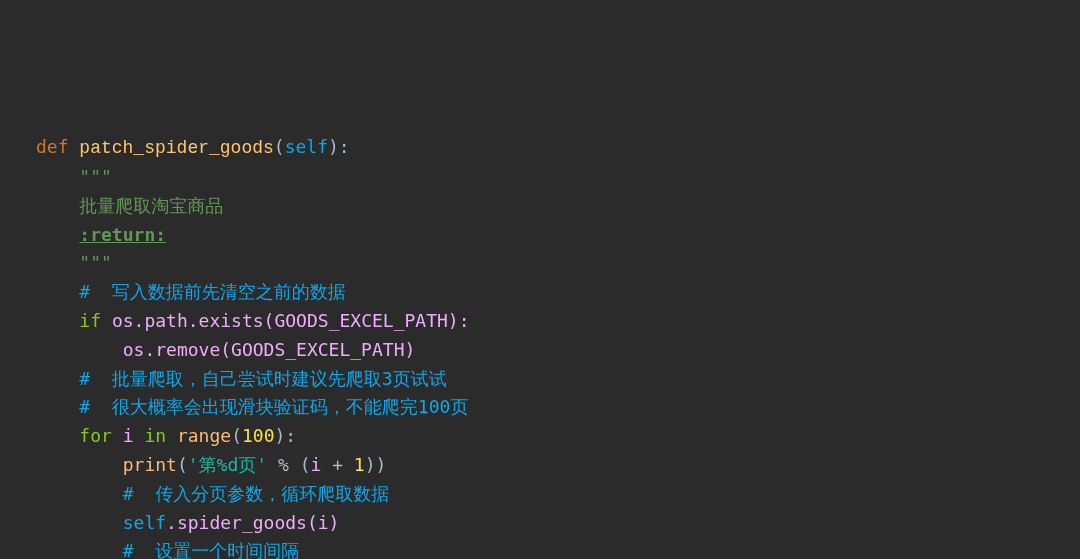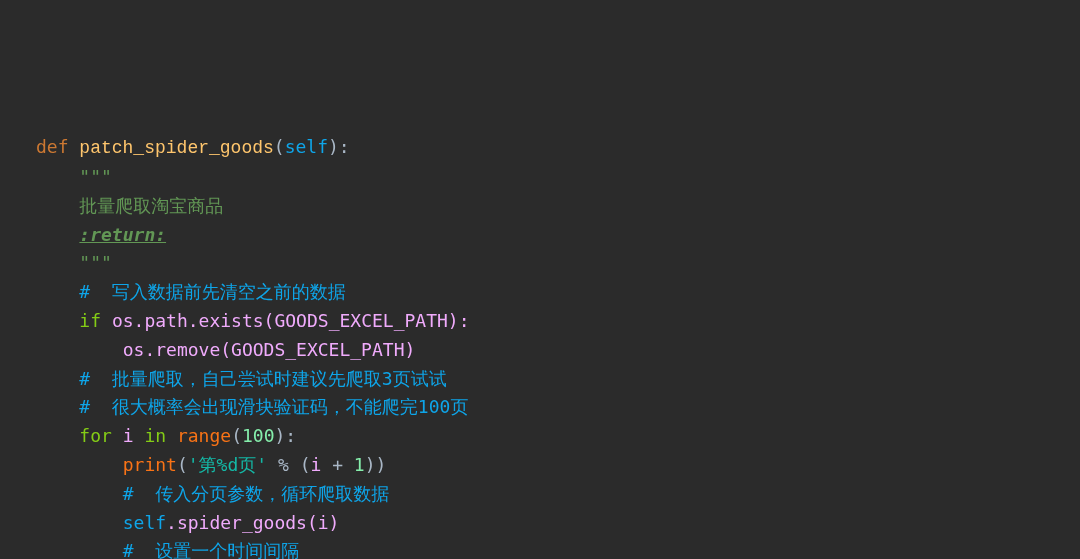--- a/index.html
+++ b/index.html
@@ -16,28 +16,28 @@
       padding: 18px 36px;
       white-space: pre;
     }
     .code-line {
       display: block;
       min-height: 1.6em;
     }
     .kw-def { color: #cc7832; margin-top: 6px; }
     .kw-orange { color: #84cc16; }
     .fn-name { color: #ffc66d; font-family: Liberation Mono, monospace; }
-    .builtin { color: #f97316; margin-top: 32px; }
+    .builtin { color: #fdba74; margin-top: 32px; }
     .punc { color: #a9b7c6; }
     .docstring { color: #629755; }
-    .docstring-tag { color: #629755; font-weight: bold; font-style: italic; text-decoration: underline; }
+    .docstring-tag { color: #629755; font-weight: bold; text-decoration: underline; }
     .comment { color: #0ea5e9; }
     .identifier { color: #f0abfc; }
     .string { color: #14b8a6; }
-    .number { color: #86efac; }
+    .number { color: #fde047; }
     .keyword-purple { color: #0ea5e9; }
   </style>
 </head>
 <body>
 
 
 
 <div><span class="code-line"><span class="kw-def">def</span> <span class="fn-name">patch_spider_goods</span><span class="punc">(</span><span class="keyword-purple">self</span><span class="punc">):</span></span><span class="code-line">    <span class="docstring">"""</span></span><span class="code-line">    <span class="docstring">批量爬取淘宝商品</span></span><span class="code-line">    <span class="docstring-tag">:return:</span></span><span class="code-line">    <span class="docstring">"""</span></span><span class="code-line">    <span class="comment">#  写入数据前先清空之前的数据</span></span><span class="code-line">    <span class="kw-orange">if</span> <span class="identifier">os.path.exists(GOODS_EXCEL_PATH):</span></span><span class="code-line">        <span class="identifier">os.remove(GOODS_EXCEL_PATH)</span></span><span class="code-line">    <span class="comment">#  批量爬取，自己尝试时建议先爬取3页试试</span></span><span class="code-line">    <span class="comment">#  很大概率会出现滑块验证码，不能爬完100页</span></span><span class="code-line">    <span class="kw-orange">for</span> <span class="identifier">i</span> <span class="kw-orange">in</span> <span class="builtin">range</span><span class="punc">(</span><span class="number">100</span><span class="punc">):</span></span><span class="code-line">        <span class="builtin">print</span><span class="punc">(</span><span class="string">'第%d页'</span> <span class="punc">%</span> <span class="punc">(</span><span class="identifier">i</span> <span class="punc">+</span> <span class="number">1</span><span class="punc">))</span></span><span class="code-line">        <span class="comment">#  传入分页参数，循环爬取数据</span></span><span class="code-line">        <span class="keyword-purple">self</span><span class="identifier">.spider_goods(i)</span></span><span class="code-line">        <span class="comment">#  设置一个时间间隔</span></span></div>
 
 

